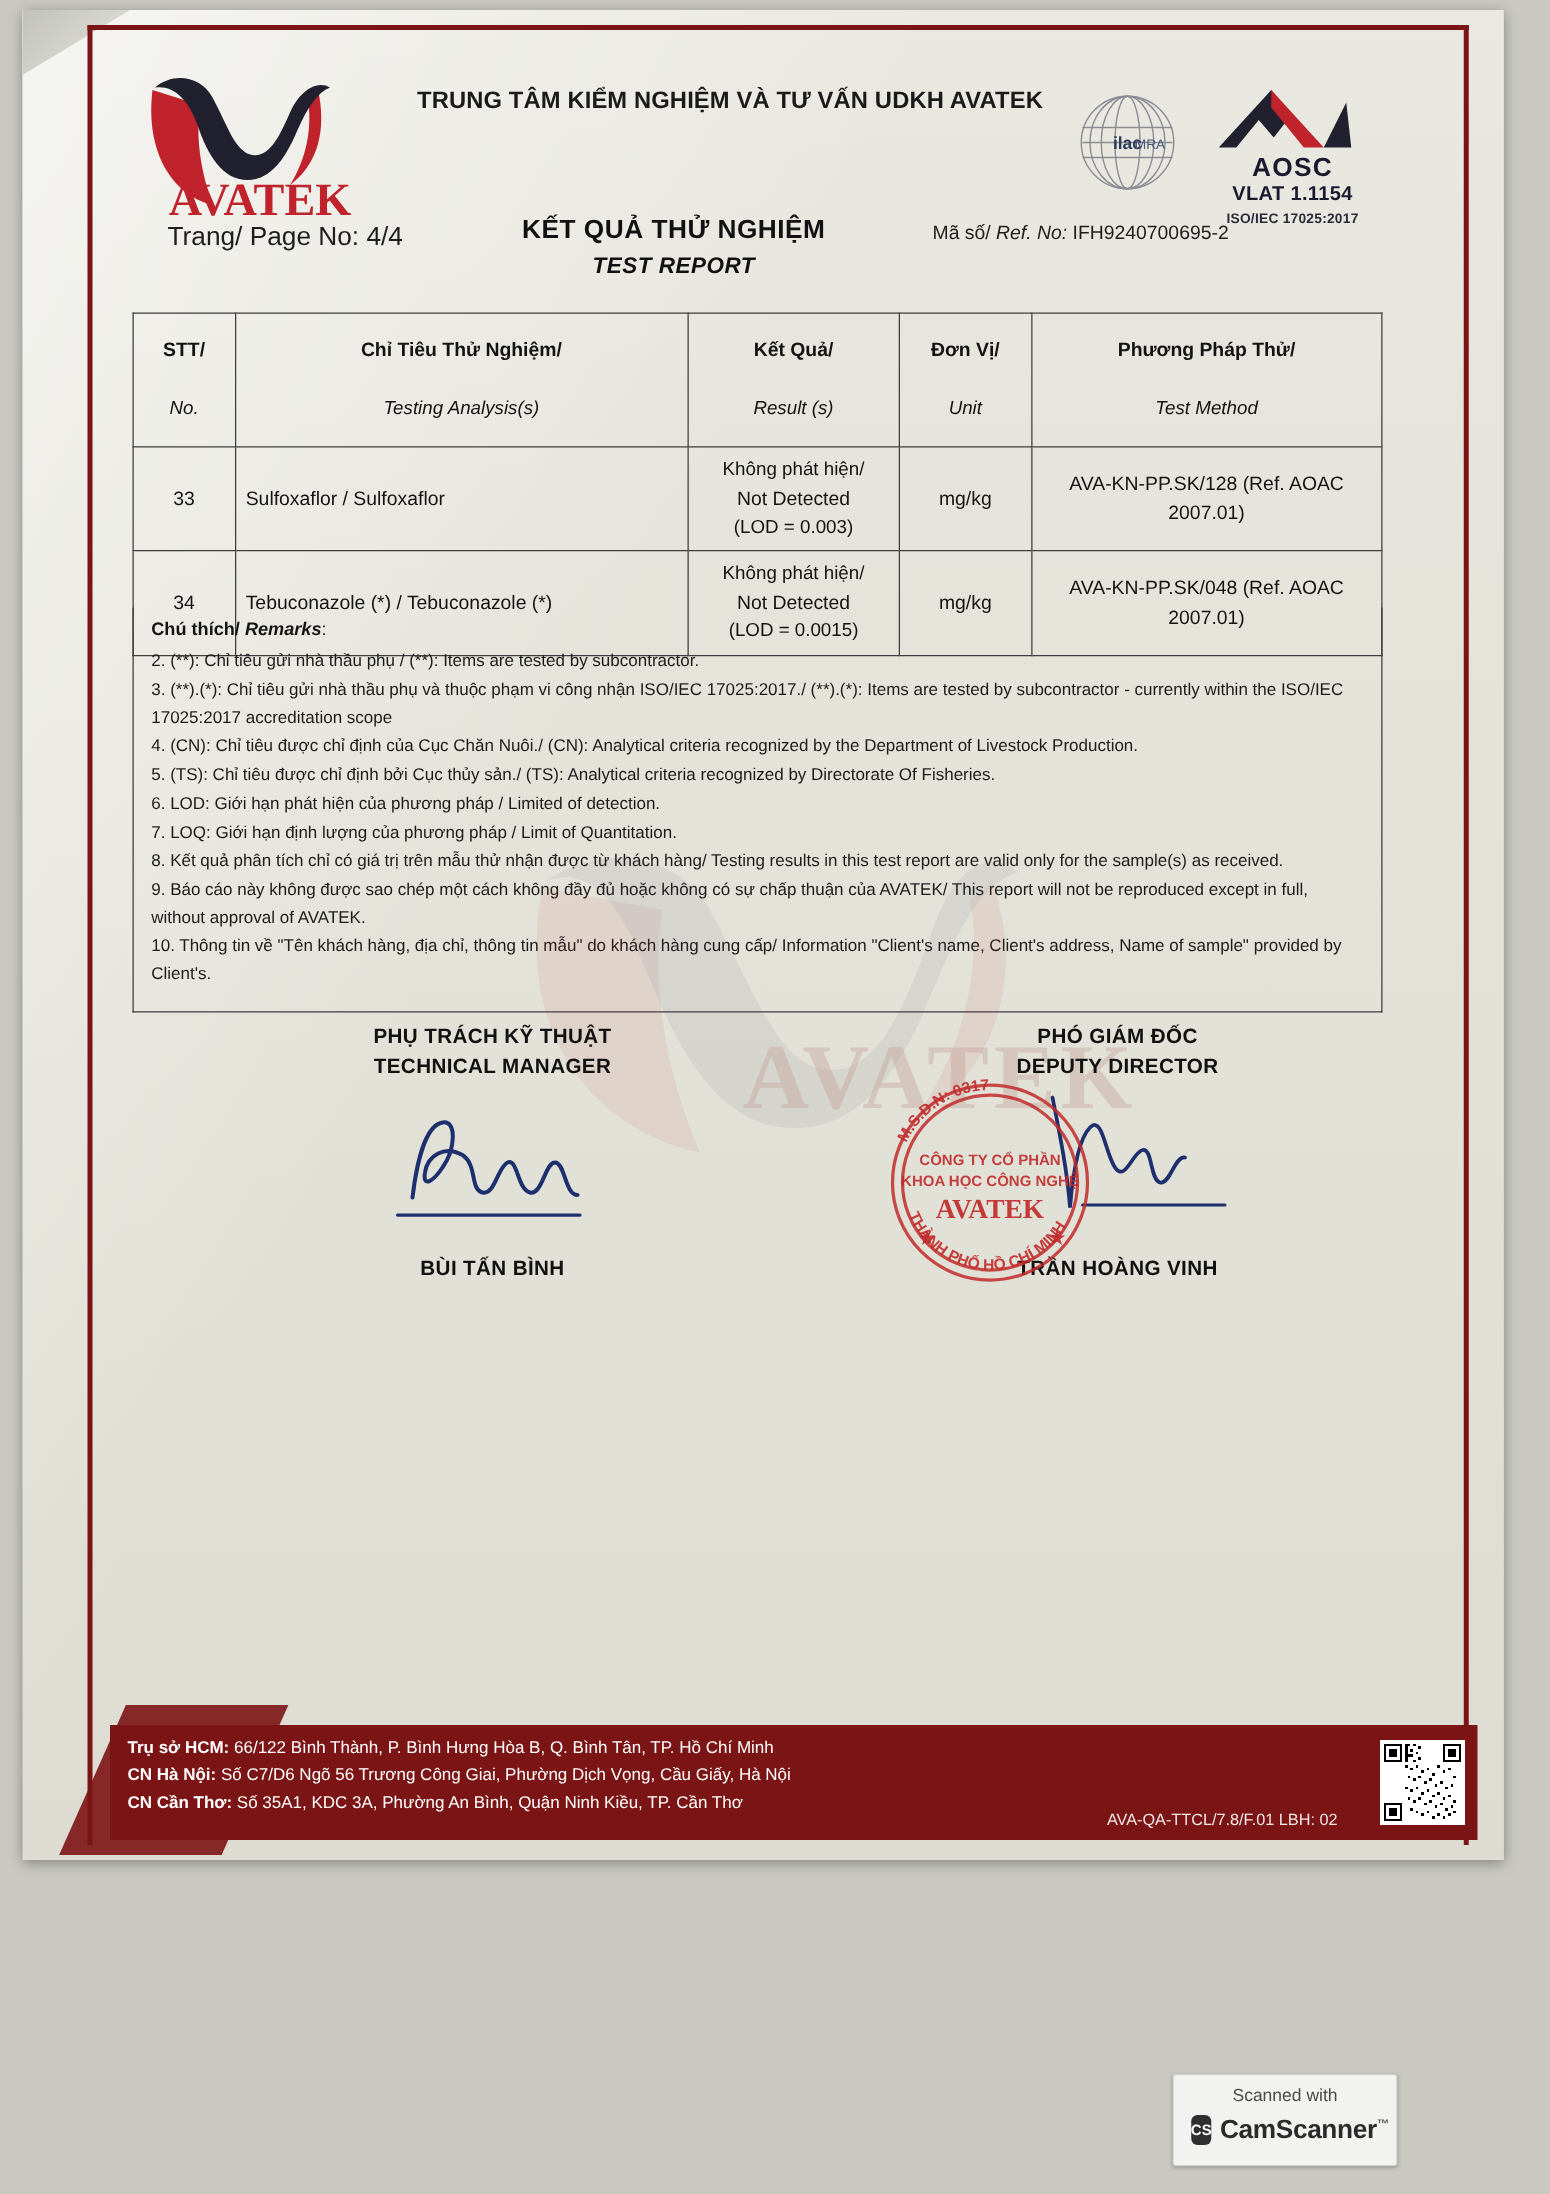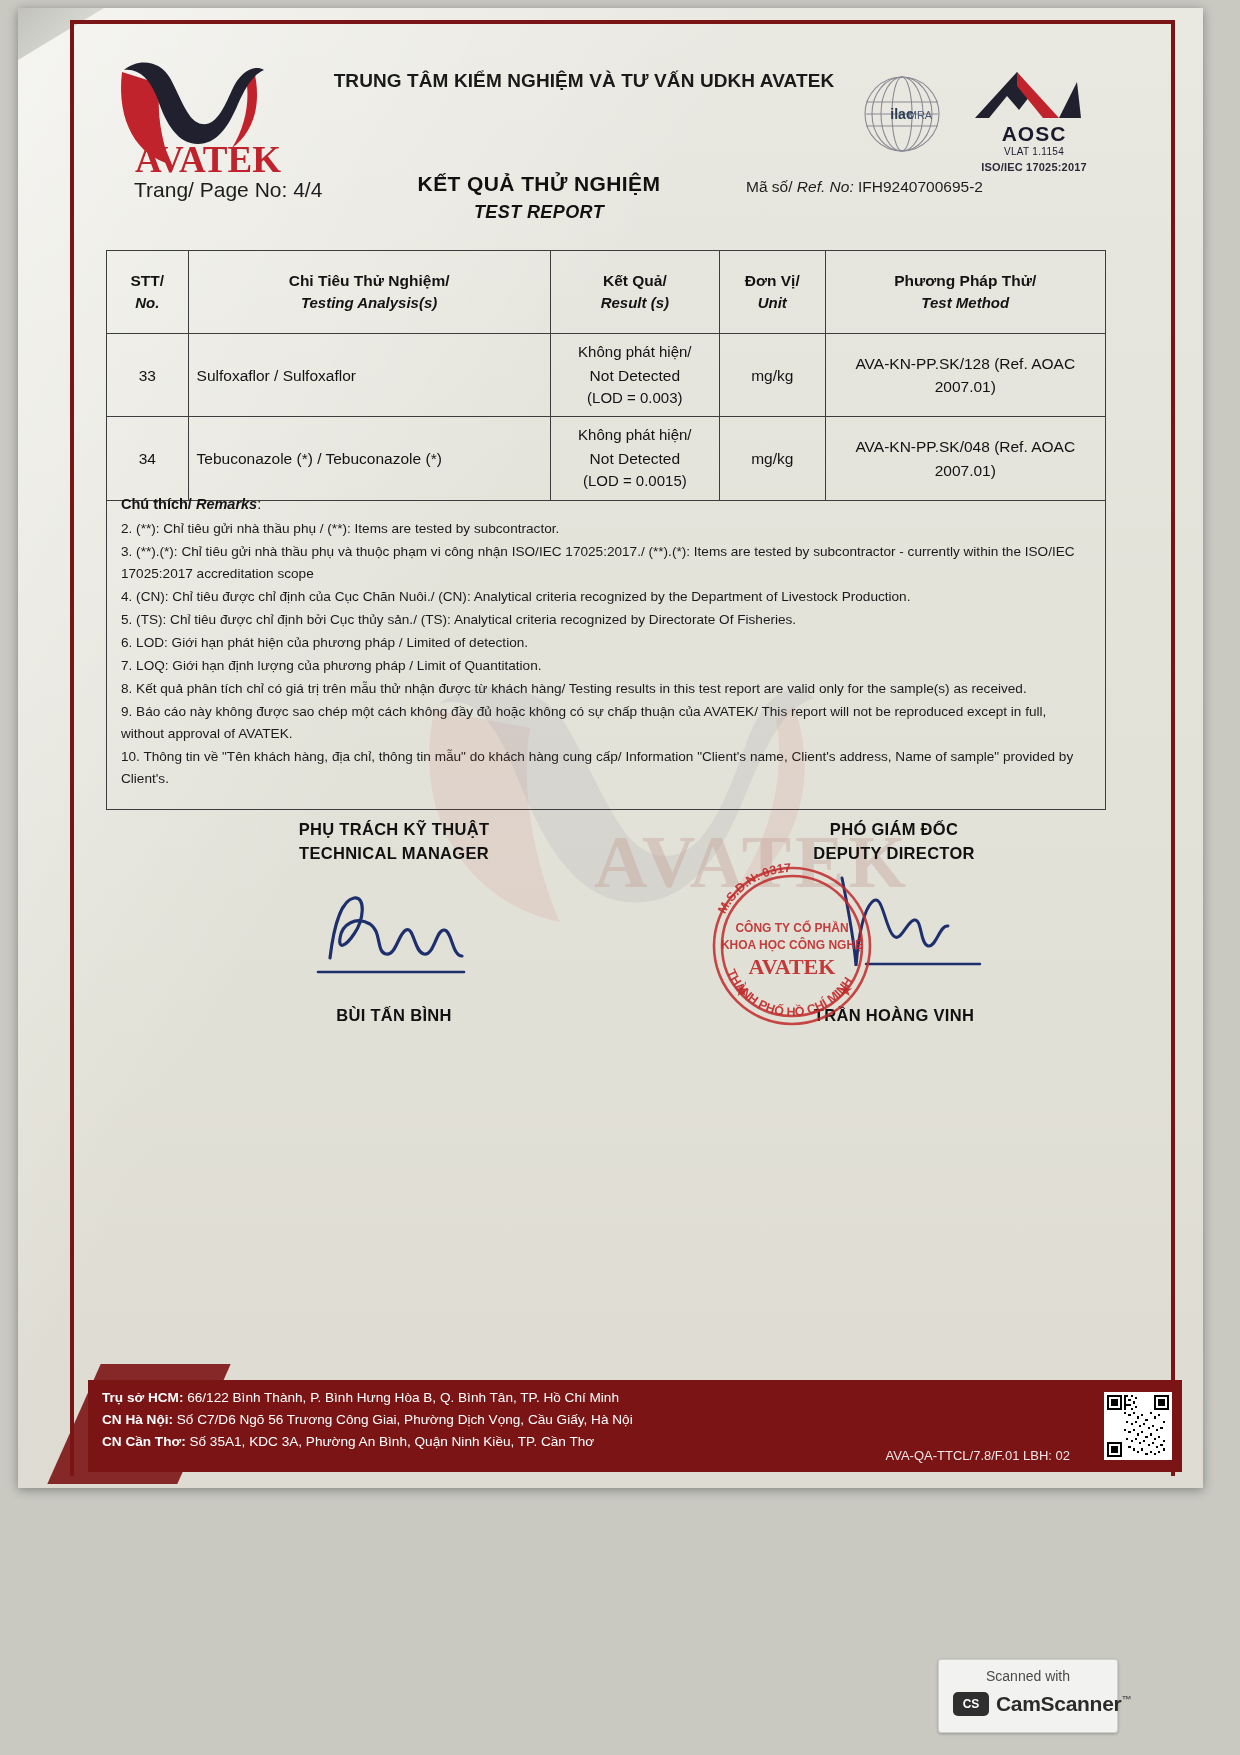--- a/index.html
+++ b/index.html
@@ -40,38 +40,38 @@
   .logo{position:absolute;left:30px;top:6px;width:210px;height:135px;}
   .logo svg{width:100%;height:100%;}
   .hdr-center{position:absolute;left:250px;top:26px;width:520px;text-align:center;}
   .co-name{font-size:22px;font-weight:bold;color:#8c1f1f;letter-spacing:.3px;}
   .co-sub{font-size:19px;font-weight:bold;color:#1a1a1a;margin-top:6px;letter-spacing:.1px;}
 
   .ilac{position:absolute;left:788px;top:36px;width:80px;height:80px;}
   .aosc{position:absolute;left:880px;top:28px;width:160px;text-align:center;}
   .aosc-mark{height:56px;}
   .aosc-txt{font-size:21px;font-weight:bold;color:#1a1a2e;letter-spacing:1px;margin-top:-4px;}
-  .aosc-vlat{font-size:10px;font-weight:normal;color:#1a1a2e;letter-spacing:.3px;}
+  .aosc-vlat{font-size:16px;font-weight:bold;color:#1a1a2e;letter-spacing:.3px;}
   .aosc-iso{font-size:11px;font-weight:bold;color:#2b2b3a;margin-top:4px;letter-spacing:.2px;}
 
   
   .titlerow{position:absolute;left:0;top:150px;width:100%;height:62px;}
   .pageno{position:absolute;left:60px;top:8px;font-size:21px;color:#1d1d1d;}
   .maintitle{position:absolute;left:300px;top:2px;width:330px;text-align:center;
              font-size:21px;font-weight:bold;color:#111;letter-spacing:.4px;}
   .subtitle{position:absolute;left:300px;top:32px;width:330px;text-align:center;
             font-size:18px;font-weight:bold;font-style:italic;color:#111;letter-spacing:.4px;}
   .refno{position:absolute;left:672px;top:8px;font-size:15.5px;color:#1d1d1d;}
   .refno i{font-style:italic;}
 
   
   table.rep{position:absolute;left:32px;top:230px;width:1000px;border-collapse:collapse;}
   table.rep th,table.rep td{border:1.4px solid #3d3d3d;color:#131313;}
   table.rep th{padding:19px 4px;font-weight:bold;font-size:15.5px;line-height:1.45;}
-  table.rep th .en{font-style:italic;font-weight:bold;font-size:15px;display:block;}
+  table.rep th .en{font-style:italic;font-weight:normal;font-size:15px;display:block;margin-top:24px;}
   table.rep td{padding:7px 8px;font-size:15.5px;line-height:1.5;}
   .c-no{width:70px;text-align:center;}
   .c-name{width:380px;}
   .c-res{width:165px;text-align:center;}
   .c-unit{width:95px;text-align:center;}
   .c-meth{width:290px;text-align:center;}
   .res-l1,.res-l3{font-size:15px;}
 
   
   .remarks{position:absolute;left:32px;top:466px;width:1000px;min-height:324px;
@@ -111,21 +111,21 @@
   .qr svg{width:100%;height:100%;}
   .fred-accent{position:absolute;left:-14px;top:-16px;width:130px;height:120px;
                background:#7b1414;transform:skewX(-24deg);opacity:.9;}
 
   
   .cs{position:absolute;right:122px;bottom:22px;width:178px;height:72px;
       background:#f2f2f0;border:1px solid #cfcfc9;border-radius:3px;
       box-shadow:0 1px 3px rgba(0,0,0,.25);}
   .cs-t1{position:absolute;top:8px;width:100%;text-align:center;font-size:14px;color:#4a4a4a;}
   .cs-row{position:absolute;top:32px;left:14px;display:flex;align-items:center;gap:7px;}
-  .cs-badge{width:36px;height:24px;border-radius:5px;background:#2f2f2f;color:#fff;
+  .cs-badge{width:16px;height:24px;border-radius:5px;background:#2f2f2f;color:#fff;
             font-size:12px;font-weight:bold;display:flex;align-items:center;justify-content:center;}
   .cs-t2{font-size:21px;color:#2b2b2b;font-weight:bold;letter-spacing:-.3px;}
   .cs-tm{font-size:10px;vertical-align:super;color:#555;}
 </style>
 </head>
 <body>
 
 <div id="sheet">
   <div id="fold"></div>
   <div id="frameTop"></div>

